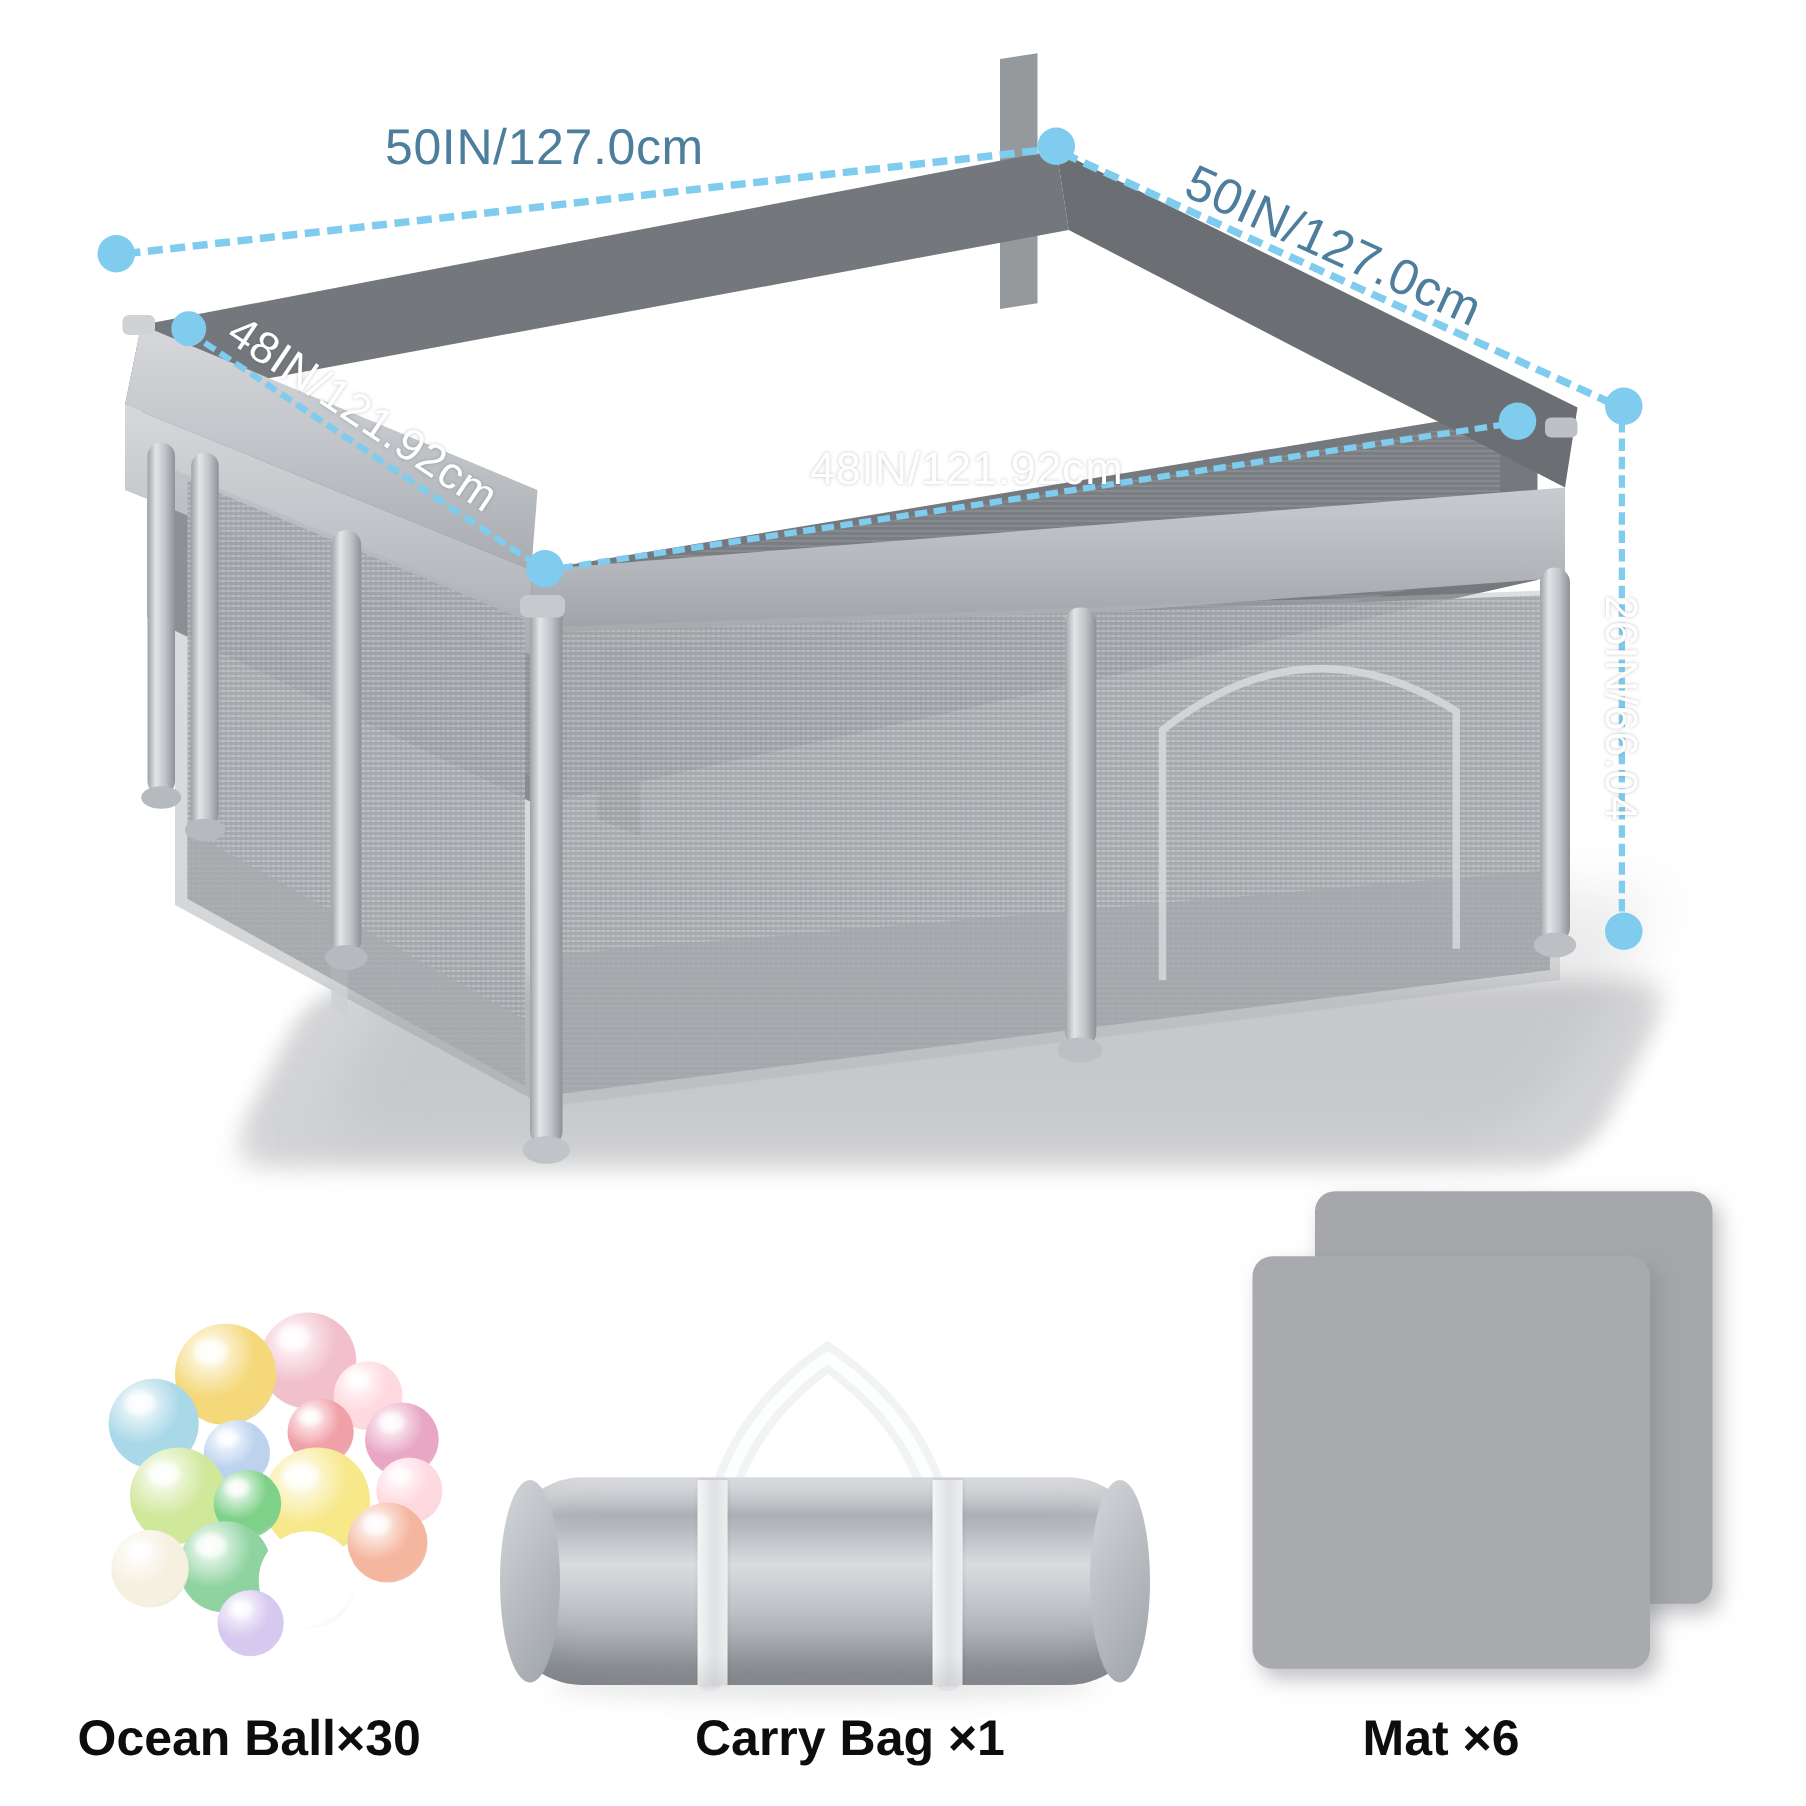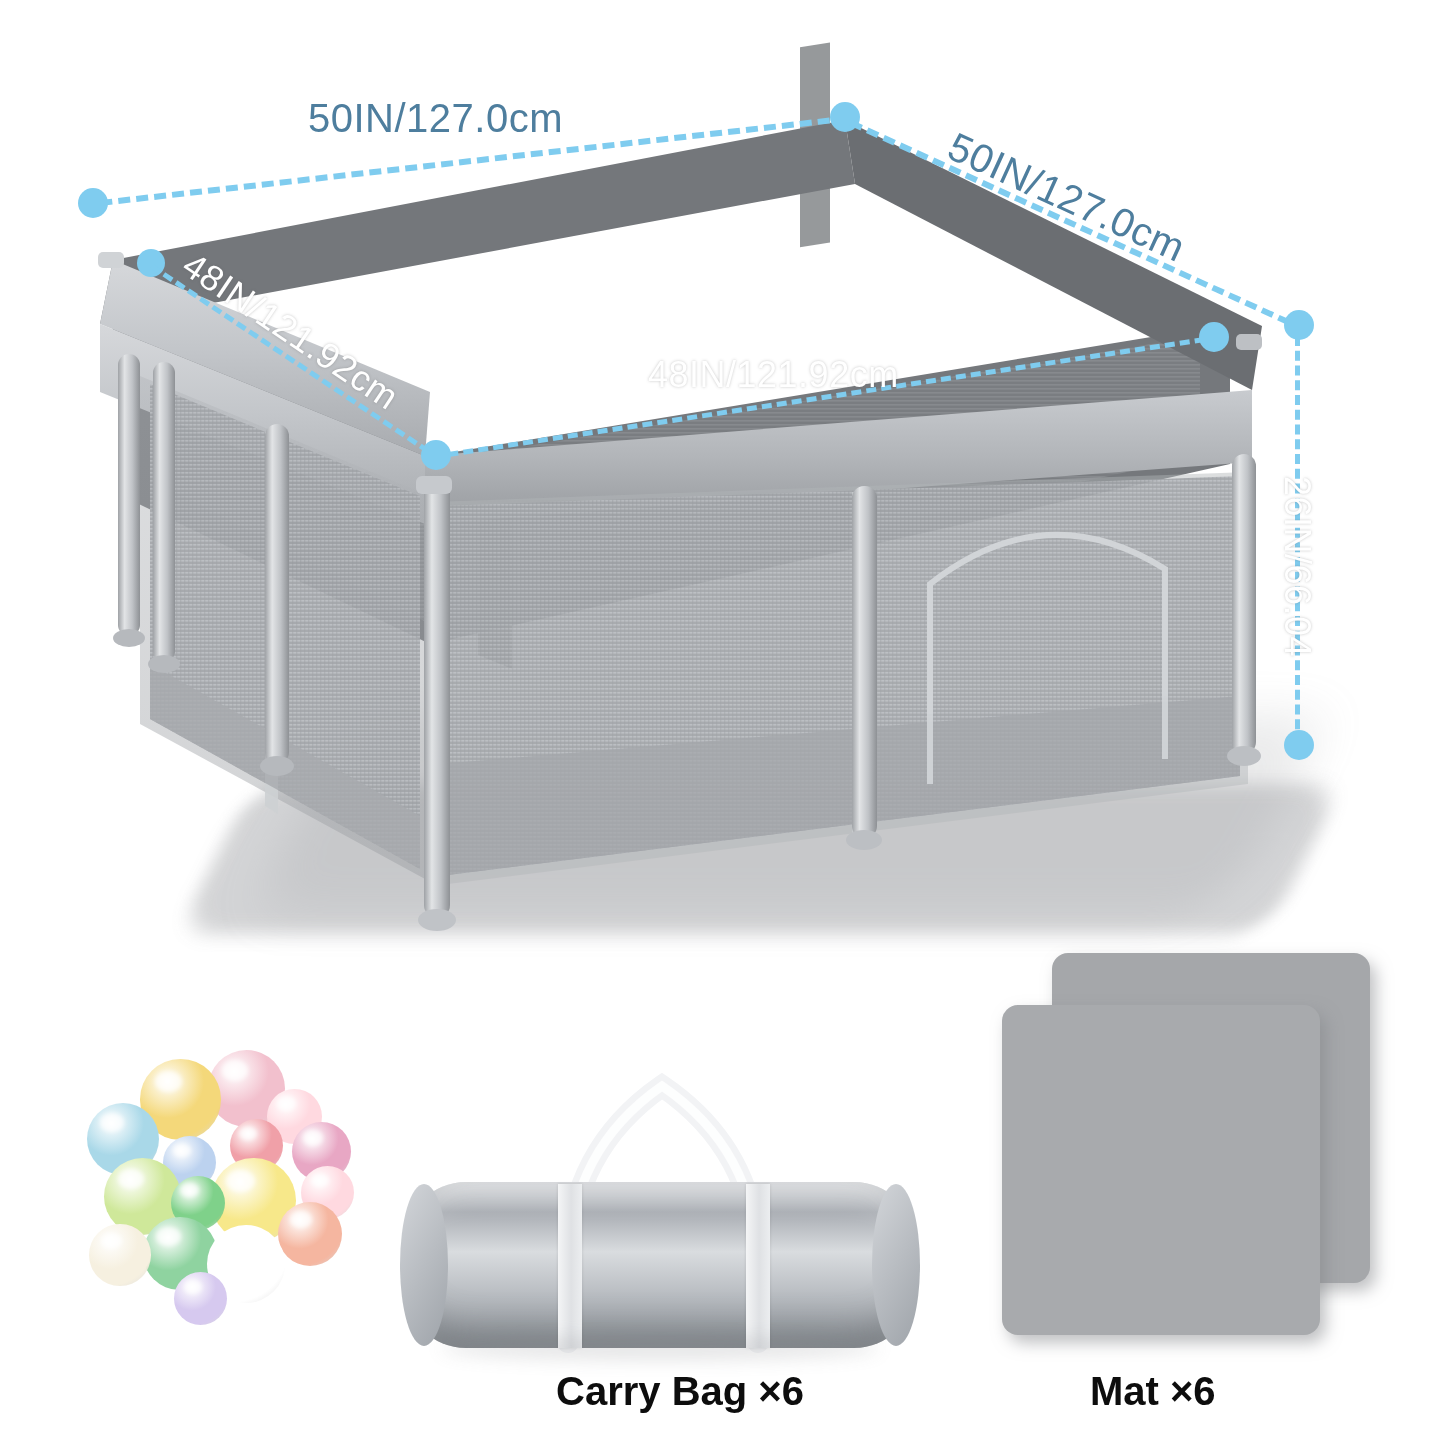--- a/index.html
+++ b/index.html
@@ -259,37 +259,38 @@
         <div class="ball" style="left: 103.073px; top: 102.072px; width: 53.2489px; height: 53.2489px; background: radial-gradient(circle at 34% 28%, rgb(255, 255, 255) 0%, rgb(188, 210, 239) 46%, rgb(188, 210, 239) 72%, rgba(0, 0, 0, 0.14) 100%); z-index: 229;"></div>
         <div class="ball" style="left: 169.692px; top: 85.362px; width: 52.8795px; height: 52.8795px; background: radial-gradient(circle at 34% 28%, rgb(255, 255, 255) 0%, rgb(240, 160, 168) 46%, rgb(240, 160, 168) 72%, rgba(0, 0, 0, 0.14) 100%); z-index: 212;"></div>
         <div class="ball" style="left: 29.4216px; top: 190.497px; width: 61.7318px; height: 61.7318px; background: radial-gradient(circle at 34% 28%, rgb(255, 255, 255) 0%, rgb(246, 240, 224) 46%, rgb(246, 240, 224) 72%, rgba(0, 0, 0, 0.14) 100%); z-index: 321;"></div>
         <div class="ball" style="left: 207.138px; top: 54.8301px; width: 54.7163px; height: 54.7163px; background: radial-gradient(circle at 34% 28%, rgb(255, 255, 255) 0%, rgb(255, 217, 224) 46%, rgb(255, 217, 224) 72%, rgba(0, 0, 0, 0.14) 100%); z-index: 182;"></div>
         <div class="ball" style="left: 110.615px; top: 141.615px; width: 54.3369px; height: 54.3369px; background: radial-gradient(circle at 34% 28%, rgb(255, 255, 255) 0%, rgb(127, 209, 138) 46%, rgb(127, 209, 138) 72%, rgba(0, 0, 0, 0.14) 100%); z-index: 269;"></div>
         <div class="ball" style="left: 114.387px; top: 238.282px; width: 53.1169px; height: 53.1169px; background: radial-gradient(circle at 34% 28%, rgb(255, 255, 255) 0%, rgb(214, 201, 239) 46%, rgb(214, 201, 239) 72%, rgba(0, 0, 0, 0.14) 100%); z-index: 365;"></div>
         <div class="ball" style="left: 241.155px; top: 132.199px; width: 53.1074px; height: 53.1074px; background: radial-gradient(circle at 34% 28%, rgb(255, 255, 255) 0%, rgb(255, 217, 224) 46%, rgb(255, 217, 224) 72%, rgba(0, 0, 0, 0.14) 100%); z-index: 259;"></div>
       </div>
     <div id="ballnet" style="left:8px;top:8px;width:284px;height:284px;"></div>
   </div>
+  <div class="acc-caption" style="left:62px;top:1345px;">Ocean Ball×30</div>
 
   <div class="abs" style="left:400px;top:1040px;width:520px;height:290px;">
 
     <svg width="520" height="290" viewBox="0 0 520 290" style="position:absolute;left:0;top:0;">
       <path d="M168,278 L168,200 Q170,86 262,22 Q356,86 358,200 L358,278" fill="none" stroke="#f2f3f5" stroke-width="22" stroke-linecap="round"></path>
       <path d="M168,278 L168,200 Q170,86 262,22 Q356,86 358,200 L358,278" fill="none" stroke="#ffffff" stroke-width="9" opacity=".85"></path>
     </svg>
 
     <div id="bagbody" style="left:4px;top:118px;width:512px;height:166px;"></div>
     <div class="bagcap" style="left:0px;top:120px;width:48px;height:162px;"></div>
     <div class="bagcap" style="left:472px;top:120px;width:48px;height:162px;"></div>
 
     <div class="strap" style="left:158px;top:120px;width:24px;height:164px;"></div>
     <div class="strap" style="left:346px;top:120px;width:24px;height:164px;"></div>
     <div class="floor-shadow" style="left:40px;top:272px;width:440px;height:24px;border-radius:50%;opacity:.45;"></div>
   </div>
-  <div class="acc-caption" style="left:556px;top:1345px;">Carry Bag  ×6</div>
+  <div class="acc-caption" style="left:556px;top:1345px;">Carry Bag  ×1</div>
 
   <div class="abs" style="left:1000px;top:915px;width:390px;height:400px;">
     <div class="mat" style="left:52px;top:14px;width:318px;height:330px;background:#a5a7aa;"></div>
     <div class="mat" style="left:2px;top:66px;width:318px;height:330px;background:#a8aaad;"></div>
   </div>
   <div class="acc-caption" style="left:1090px;top:1345px;">Mat  ×6</div>
 
 </div>
 
 </body></html>

